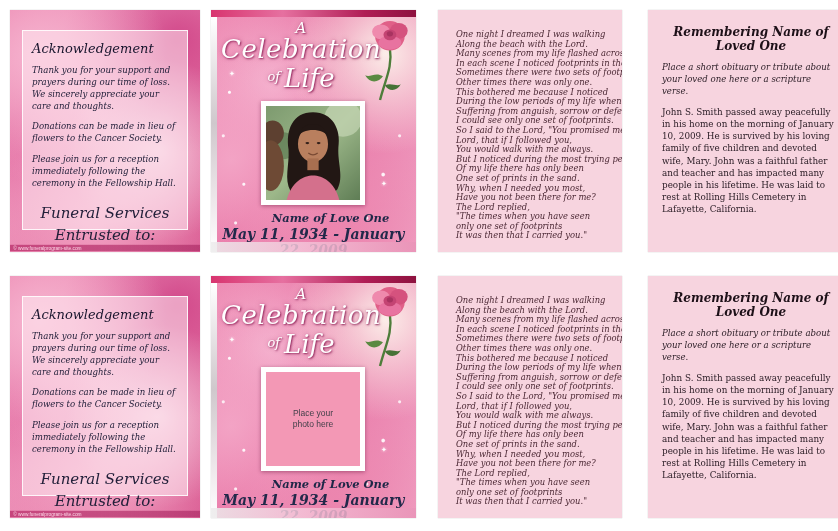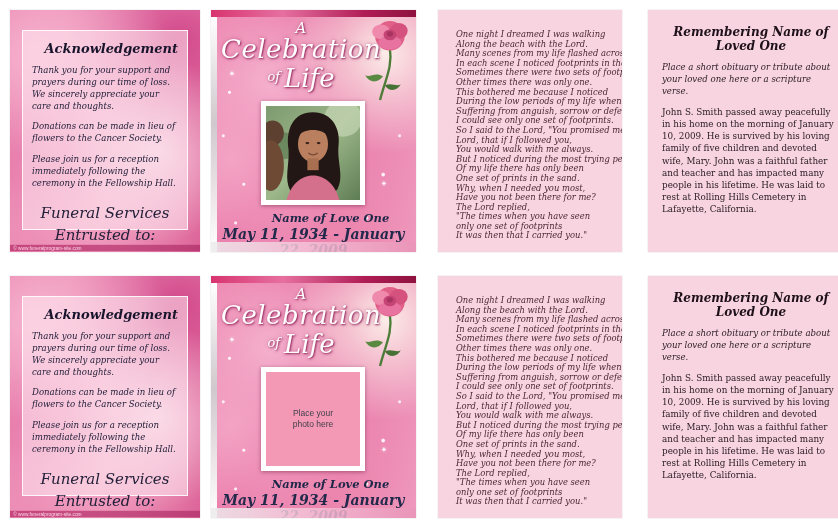--- a/index.html
+++ b/index.html
@@ -31,23 +31,23 @@
   .ack-box {
     position: absolute;
     left: 12px; right: 12px; top: 20px; bottom: 22px;
     background: rgba(255, 235, 243, 0.55);
     border: 1px solid rgba(255,255,255,0.85);
     padding: 10px 9px;
     color: #23203a;
   }
   .ack-title {
     font-size: 13px;
-    font-weight: bold;
-    font-style: italic;
-    text-align: right;
+    font-weight: normal;
+    font-style: italic;
+    text-align: left;
     margin-bottom: 9px;
     color: #17142c;
   }
   .ack-p {
     font-size: 8.6px;
     font-style: italic;
     line-height: 1.38;
     margin-bottom: 9px;
   }
   .ack-services {

